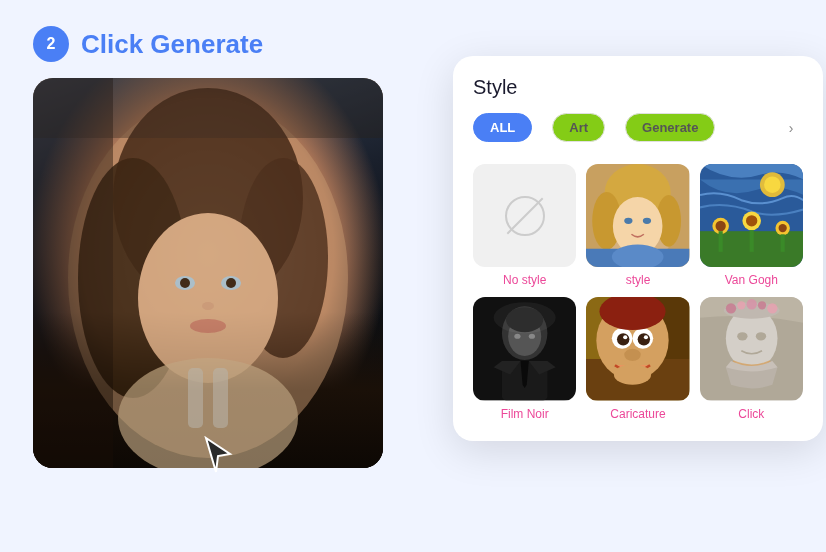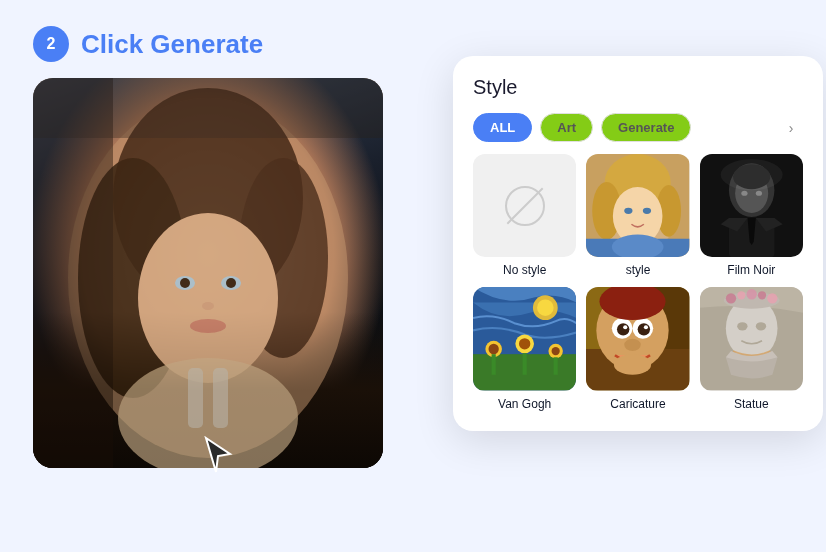--- a/index.html
+++ b/index.html
@@ -98,22 +98,22 @@
     }
     .panel-title {
       font-size: 20px;
       font-weight: 400;
       color: #1a1a2e;
       margin-bottom: 14px;
     }
     .filter-bar {
       display: flex;
       align-items: center;
-      gap: 8px;
-      margin-bottom: 12px;
+      gap: 20px;
+      margin-bottom: 22px;
     }
     .filter-btn {
       padding: 6px 16px;
       border-radius: 20px;
       font-size: 13px;
       font-weight: 600;
       border: 1.5px solid #e0e0e0;
       background: #84cc16;
       color: #555;
       cursor: pointer;
@@ -172,21 +172,21 @@
     .no-style-icon::after {
       content: '';
       position: absolute;
       width: 2px;
       height: 50px;
       background: #ccc;
       transform: rotate(45deg);
     }
     .style-label {
       font-size: 12px;
-      color: #0f172a;
+      color: #ec4899;
       font-weight: 500;
     }
   </style>
 </head>
 <body>
 
 <div class="container">
 
   <div class="left-section">
     <div class="step-label">
@@ -271,47 +271,20 @@
             <ellipse cx="41" cy="55" rx="4" ry="3" fill="#4a7aaa"></ellipse>
             <ellipse cx="59" cy="55" rx="4" ry="3" fill="#4a7aaa"></ellipse>
 
             <path d="M44 68 Q50 73 56 68" stroke="#c07060" stroke-width="1.5" fill="none"></path>
 
             <rect x="0" y="82" width="100" height="18" fill="#4a7ab8"></rect>
             <ellipse cx="50" cy="90" rx="25" ry="12" fill="#5a8ac8"></ellipse>
           </svg>
         </div>
         <span class="style-label">style</span>
-      </div>
-
-      <div class="style-item">
-        <div class="style-thumb">
-          <svg width="100%" height="100%" viewBox="0 0 100 100">
-            <rect width="100" height="100" fill="#111"></rect>
-
-            <ellipse cx="50" cy="35" rx="22" ry="26" fill="#333"></ellipse>
-
-            <ellipse cx="50" cy="38" rx="16" ry="19" fill="#555"></ellipse>
-
-            <ellipse cx="50" cy="22" rx="18" ry="12" fill="#222"></ellipse>
-
-            <rect x="28" y="62" width="44" height="38" rx="4" fill="#1a1a1a"></rect>
-
-            <polygon points="46,62 54,62 52,85 50,88 48,85" fill="#0a0a0a"></polygon>
-
-            <polygon points="28,62 46,62 36,75 20,68" fill="#222"></polygon>
-            <polygon points="72,62 54,62 64,75 80,68" fill="#222"></polygon>
-
-            <ellipse cx="43" cy="38" rx="3" ry="2.5" fill="#888"></ellipse>
-            <ellipse cx="57" cy="38" rx="3" ry="2.5" fill="#888"></ellipse>
-
-            <ellipse cx="50" cy="20" rx="30" ry="15" fill="white" opacity="0.05"></ellipse>
-          </svg>
-        </div>
-        <span class="style-label">Film Noir</span>
       </div>
 
       <div class="style-item">
         <div class="style-thumb">
           <svg width="100%" height="100%" viewBox="0 0 100 100">
             <rect width="100" height="100" fill="#2a5a9a"></rect>
 
             <path d="M0,0 Q30,20 60,10 Q80,5 100,15 L100,0Z" fill="#4a80c0"></path>
             <path d="M0,15 Q25,35 55,25 Q75,18 100,30 L100,15Z" fill="#3a70b0"></path>
 
@@ -333,20 +306,47 @@
             <circle cx="80" cy="62" r="4" fill="#8b4513"></circle>
             <rect x="78" y="68" width="4" height="17" fill="#3a8a28"></rect>
           </svg>
         </div>
         <span class="style-label">Van Gogh</span>
       </div>
 
       <div class="style-item">
         <div class="style-thumb">
           <svg width="100%" height="100%" viewBox="0 0 100 100">
+            <rect width="100" height="100" fill="#111"></rect>
+
+            <ellipse cx="50" cy="35" rx="22" ry="26" fill="#333"></ellipse>
+
+            <ellipse cx="50" cy="38" rx="16" ry="19" fill="#555"></ellipse>
+
+            <ellipse cx="50" cy="22" rx="18" ry="12" fill="#222"></ellipse>
+
+            <rect x="28" y="62" width="44" height="38" rx="4" fill="#1a1a1a"></rect>
+
+            <polygon points="46,62 54,62 52,85 50,88 48,85" fill="#0a0a0a"></polygon>
+
+            <polygon points="28,62 46,62 36,75 20,68" fill="#222"></polygon>
+            <polygon points="72,62 54,62 64,75 80,68" fill="#222"></polygon>
+
+            <ellipse cx="43" cy="38" rx="3" ry="2.5" fill="#888"></ellipse>
+            <ellipse cx="57" cy="38" rx="3" ry="2.5" fill="#888"></ellipse>
+
+            <ellipse cx="50" cy="20" rx="30" ry="15" fill="white" opacity="0.05"></ellipse>
+          </svg>
+        </div>
+        <span class="style-label">Film Noir</span>
+      </div>
+
+      <div class="style-item">
+        <div class="style-thumb">
+          <svg width="100%" height="100%" viewBox="0 0 100 100">
             <rect width="100" height="100" fill="#8b6914"></rect>
 
             <rect x="0" y="60" width="100" height="40" fill="#6a4010"></rect>
             <rect x="60" y="0" width="40" height="60" fill="#5a3808"></rect>
 
             <ellipse cx="45" cy="42" rx="35" ry="38" fill="#d4a060"></ellipse>
 
             <ellipse cx="35" cy="40" rx="10" ry="10" fill="white"></ellipse>
             <ellipse cx="55" cy="40" rx="10" ry="10" fill="white"></ellipse>
             <circle cx="36" cy="41" r="6" fill="#3a2010"></circle>
@@ -385,19 +385,19 @@
             <ellipse cx="41" cy="38" rx="5" ry="4" fill="#b0a898"></ellipse>
             <ellipse cx="59" cy="38" rx="5" ry="4" fill="#b0a898"></ellipse>
             <path d="M40 52 Q50 58 60 52" stroke="#b0a898" stroke-width="1.5" fill="none"></path>
 
             <path d="M25,68 Q30,75 50,78 Q70,75 75,68 L70,62 Q50,70 30,62Z" fill="#c8c0b8"></path>
             <path d="M30,85 Q50,92 70,85 L75,68 Q50,76 25,68Z" fill="#bab2a8"></path>
 
             <path d="M32,62 Q50,70 68,62" stroke="#d4a060" stroke-width="1.5" fill="none" opacity="0.8"></path>
           </svg>
         </div>
-        <span class="style-label">Statue</span>
+        <span class="style-label">Click</span>
       </div>
 
     </div>
   </div>
 
 </div>
 
 </body></html>

